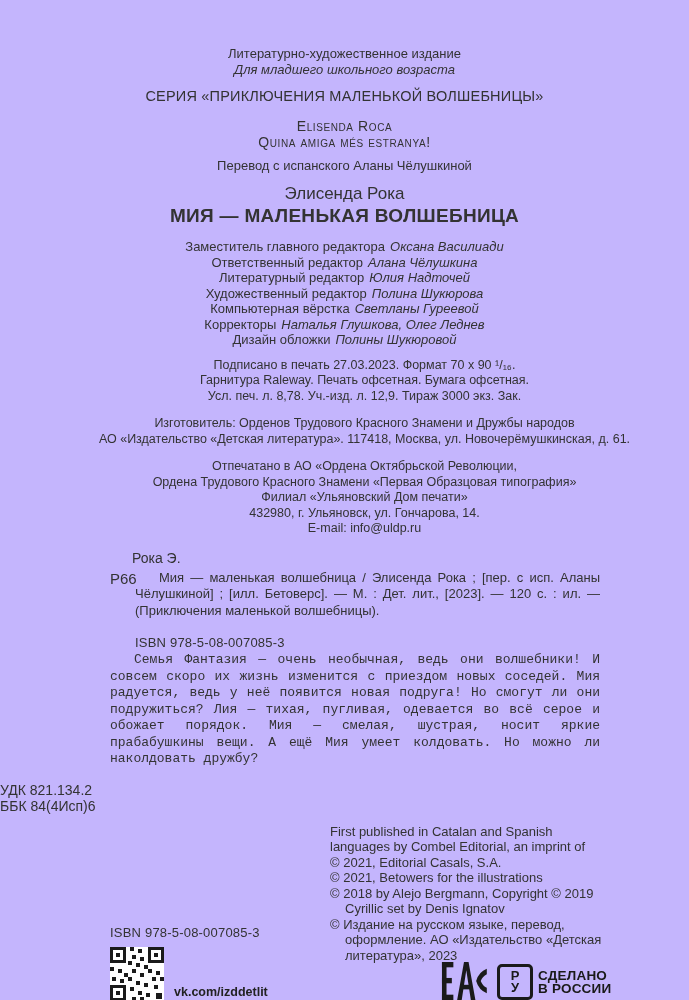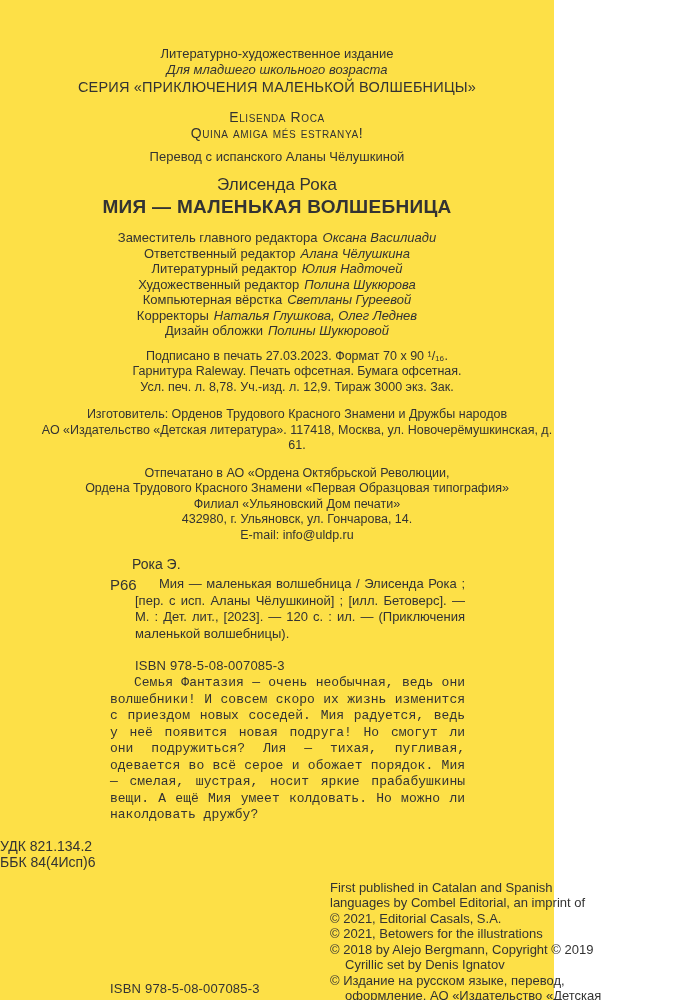--- a/index.html
+++ b/index.html
@@ -1,27 +1,27 @@
 <!DOCTYPE html>
 <html lang="ru"><head>
 <meta charset="utf-8">
 <style>
   html,body{margin:0;padding:0;background:#fff;}
   body{
     width:689px;height:1000px;overflow:hidden;position:relative;
     font-family:"Liberation Sans","DejaVu Sans",sans-serif;
     color:#333;-webkit-font-smoothing:antialiased;
   }
-  .page{width:554px;height:1000px;position:relative;background:#fde047;}
+  .page{width:689px;height:1000px;position:relative;background:#c4b5fd;}
   .center{text-align:center;}
   .sm{font-size:12.5px;line-height:15.5px;padding-left:40px;}
   .top-block{padding-top:46px;}
   .edition-type{font-size:13px;line-height:16px;}
   .age-cat{font-size:13px;line-height:16px;font-style:italic;}
-  .series{font-size:14.5px;line-height:18px;letter-spacing:.2px;}
+  .series{font-size:14.5px;line-height:18px;margin-top:9px;letter-spacing:.2px;}
   .orig-block{margin-top:13px;}
   .smallcaps{font-variant:small-caps;font-size:14px;line-height:16px;letter-spacing:.6px;}
   .transl{font-size:13px;line-height:16px;margin-top:8px;}
   .author-ru{font-size:17px;line-height:21px;margin-top:9px;}
   .book-title{font-size:19px;line-height:23px;font-weight:bold;letter-spacing:.3px;}
   .credits{margin-top:12px;}
   .credit-line{font-size:13px;line-height:15.5px;}
   .credit-name{font-style:italic;margin-left:5px;}
   .print-info{margin-top:10px;}
   .publisher{margin-top:12px;}

